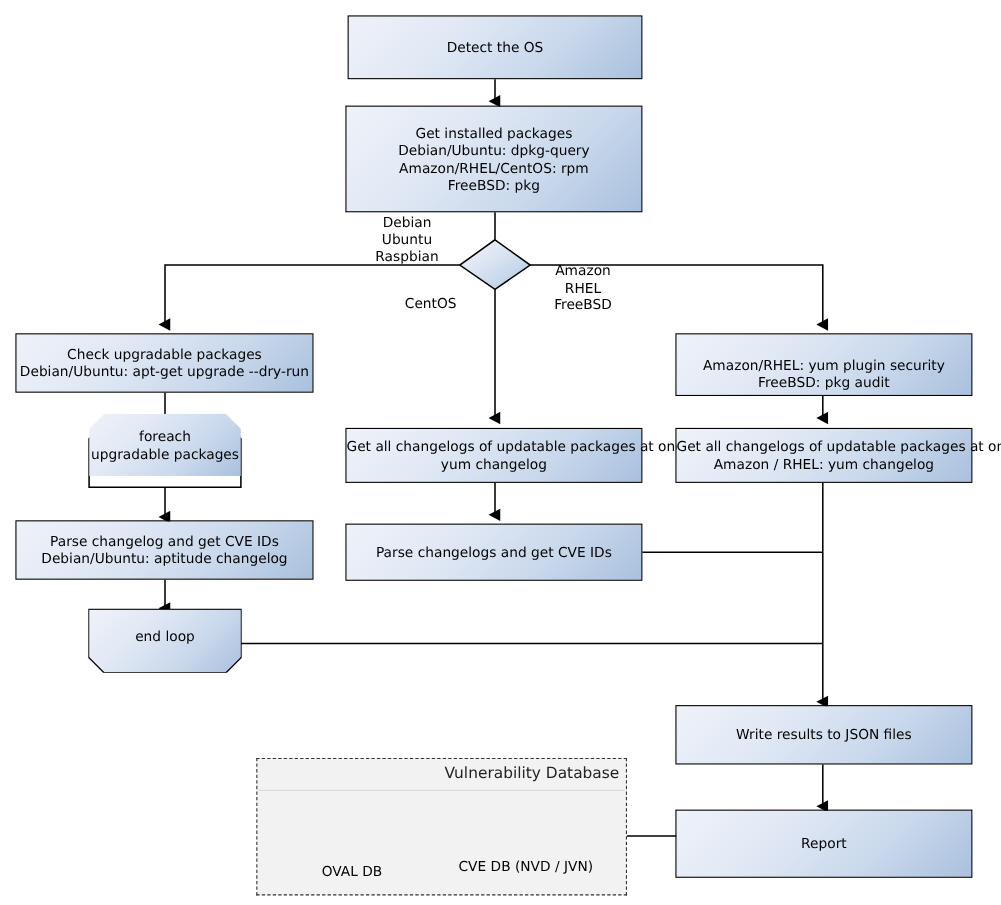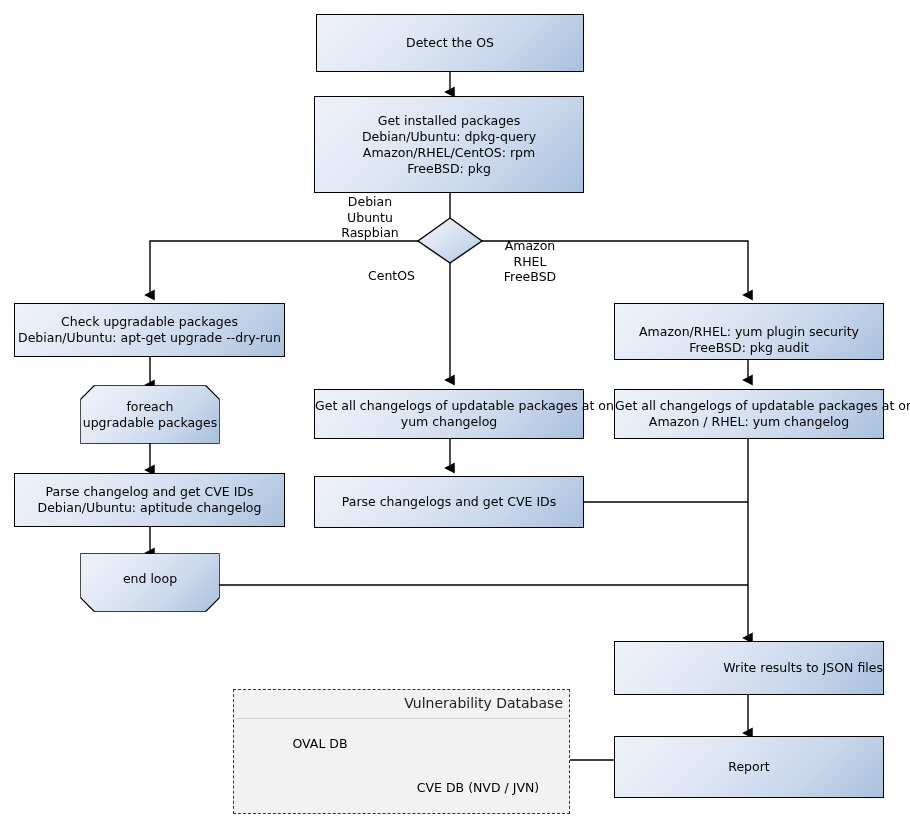--- a/index.html
+++ b/index.html
@@ -212,21 +212,21 @@
     <span>CentOS</span>
   </div>
 
   <div class="node box" style="left:14px; top:303px; width:271px; height:54px;">
     <span class="lbl">
       <span>Check upgradable packages</span><br>
       <span>Debian/Ubuntu: apt-get upgrade --dry-run</span>
     </span>
   </div>
 
-  <div class="node chamfer-top" style="left:81px; top:386px; width:138px; height:57px;align-items:center;">
+  <div class="node chamfer-top" style="left:81px; top:376px; width:138px; height:57px;align-items:center;">
     <span class="lbl">
       <span>foreach</span><br>
       <span>upgradable  packages</span>
     </span>
   </div>
 
   <div class="node box" style="left:14px; top:473px; width:271px; height:54px;justify-content:flex-end;">
     <span class="lbl">
       <span>Parse changelog and get  CVE IDs</span><br>
       <span>Debian/Ubuntu: aptitude changelog</span>
@@ -256,28 +256,28 @@
     </span>
   </div>
 
   <div class="node box" style="left:614px; top:389px; width:270px; height:50px;">
     <span class="lbl overflow-label">
       <span>Get all changelogs of updatable packages at once</span><br>
       <span>Amazon / RHEL: yum changelog</span>
     </span>
   </div>
 
-  <div class="node box" style="left:614px; top:641px; width:270px; height:54px;text-align:right;">
+  <div class="node box" style="left:614px; top:641px; width:270px; height:54px;">
     <span class="lbl">Write results to JSON files</span>
   </div>
 
   <div class="node box" style="left:614px; top:736px; width:270px; height:62px;">
     <span class="lbl">Report</span>
   </div>
 
   <div class="group-frame" style="left:233px; top:689px; width:337px; height:125px;"></div>
   <div class="group-headerline" style="left:235px; top:718px; width:333px;"></div>
   <div class="group-title" style="left:240px; top:695px; width:323px;">Vulnerability Database</div>
 
-  <div class="db-label" style="left:255px; top:736px; width:130px;">OVAL DB</div>
+  <div class="db-label" style="left:255px; top:784px; width:130px;">OVAL DB</div>
   <div class="db-label" style="left:413px; top:752px; width:130px;margin-top:28px;">CVE DB (NVD / JVN)</div>
 
 </div>
 
 </body></html>

